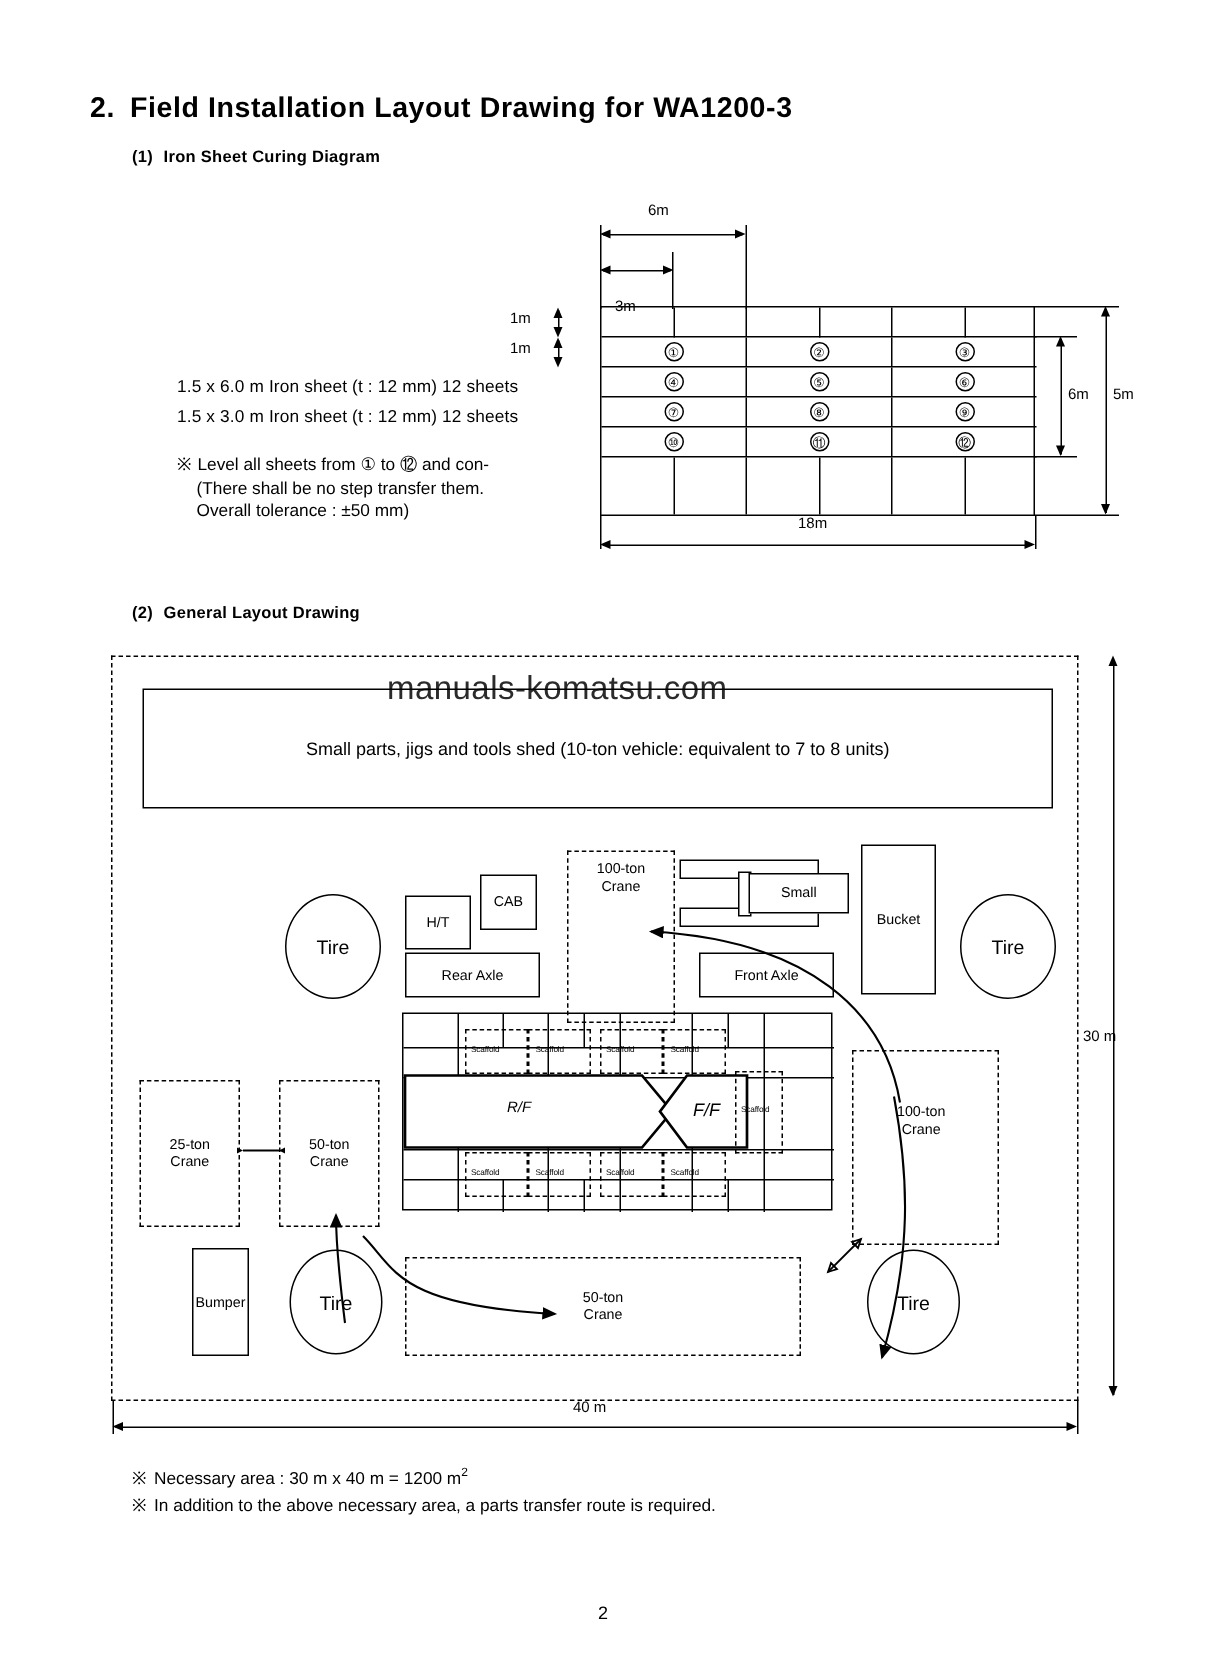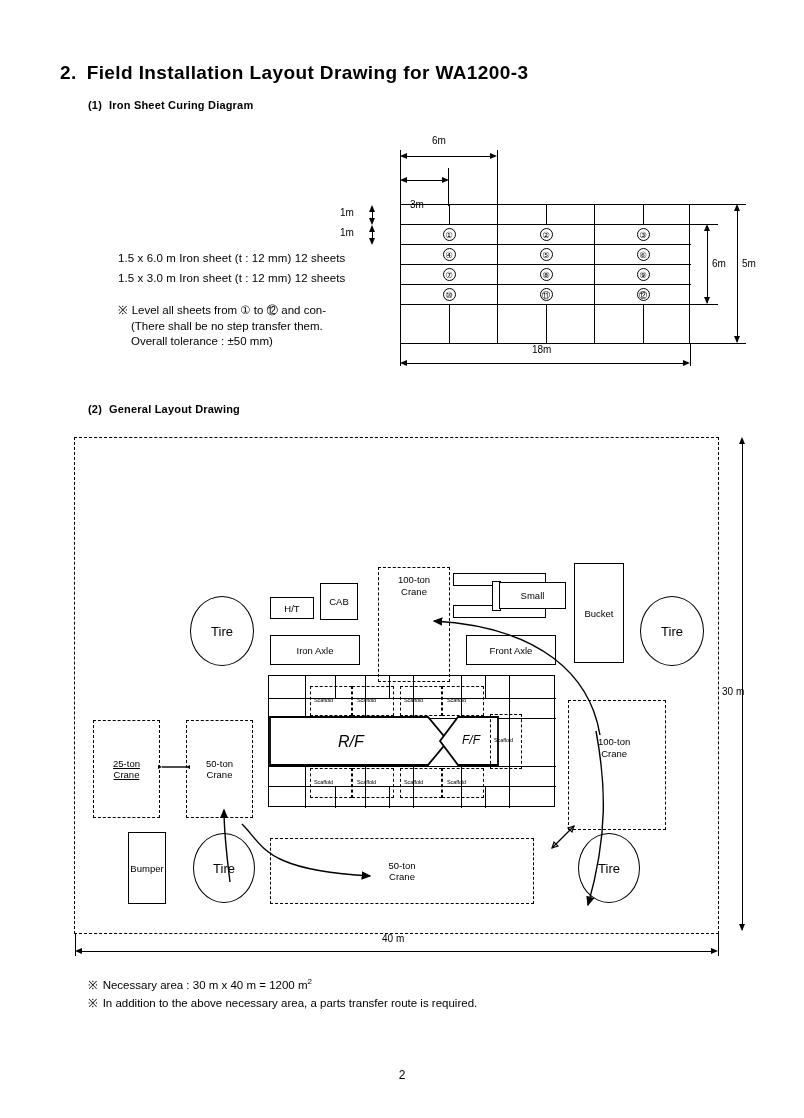--- a/index.html
+++ b/index.html
@@ -309,26 +309,30 @@
 </div>
 
 <div id="subtitle-2">
   <span class="num">(2)</span><span>General Layout Drawing</span>
 </div>
 
 <div id="general-layout">
 
   <div id="site-outer"></div>
 
-
+  <div id="watermark">manuals-komatsu.com</div>
+
+  <div id="shed-box">
+    <span class="lbl">Small parts, jigs and tools shed (10-ton vehicle: equivalent to 7 to 8 units)</span>
+  </div>
 
 
   <div class="part-circle" style="left:190px;top:596px;width:64px;height:70px;">Tire</div>
 
-  <div class="part-box" style="left:270px;top:597px;width:44px;height:22px;">H/T</div>
+  <div class="part-box" style="left:270px;top:597px;width:44px;height:36px;">H/T</div>
 
   <div class="part-box" style="left:320px;top:583px;width:38px;height:37px;">CAB</div>
 
   <div class="dashed-box" style="left:378px;top:567px;width:72px;height:115px;">
     <span>
       <span>100-ton</span><br>
       <span>Crane</span>
     </span>
   </div>
 
@@ -336,25 +340,25 @@
     <div class="seg" style="left:0;top:0;width:93px;height:13px;"></div>
     <div class="seg" style="left:0;top:32px;width:93px;height:13px;"></div>
     <div class="seg" style="left:39px;top:8px;width:9px;height:30px;"></div>
     <div class="seg" style="left:46px;top:9px;width:67px;height:27px;border:1.4px solid #000;display:flex;align-items:center;justify-content:center;font-size:9.5px;">Small</div>
   </div>
 
   <div class="part-box" style="left:574px;top:563px;width:50px;height:100px;">Bucket</div>
 
   <div class="part-circle" style="left:640px;top:596px;width:64px;height:70px;">Tire</div>
 
-  <div class="part-box" style="left:270px;top:635px;width:90px;height:30px;">Iron Axle</div>
+  <div class="part-box" style="left:270px;top:635px;width:90px;height:30px;">Rear Axle</div>
 
   <div class="part-box" style="left:466px;top:635px;width:90px;height:30px;">Front Axle</div>
 
-  <div class="dashed-box mid" style="left:93px;top:720px;width:67px;height:98px;text-decoration:underline;">
+  <div class="dashed-box mid" style="left:93px;top:720px;width:67px;height:98px;">
     <span>
       <span>25-ton</span><br>
       <span>Crane</span>
     </span>
   </div>
 
   <div class="dashed-box mid" style="left:186px;top:720px;width:67px;height:98px;">
     <span>
       <span>50-ton</span><br>
       <span>Crane</span>
@@ -394,21 +398,21 @@
     <div class="asm-line-v short-t" style="left:120px;"></div>
     <div class="asm-line-v short-b" style="left:120px;"></div>
     <div class="asm-line-v short-t" style="left:216px;"></div>
     <div class="asm-line-v short-b" style="left:216px;"></div>
   </div>
 
   <svg style="position:absolute;left:268px;top:715px;width:290px;height:52px;">
     <polygon points="2,2 160,2 180,26 160,50 2,50" fill="#ffffff" stroke="#000" stroke-width="1.8"></polygon>
     <polygon points="230,2 190,2 172,26 190,50 230,50" fill="#ffffff" stroke="#000" stroke-width="1.8"></polygon>
   </svg>
-  <div style="position:absolute;left:338px;top:733px;font-size:16px;font-style:italic;">R/F</div>
+  <div style="position:absolute;left:338px;top:733px;font-size:10px;font-style:italic;">R/F</div>
   <div style="position:absolute;left:462px;top:733px;font-size:12px;font-style:italic;">F/F</div>
 
   <div class="scaffold-dash" style="left:310px;top:686px;width:42px;height:30px;"></div>
   <div class="scaffold-dash" style="left:352px;top:686px;width:42px;height:30px;"></div>
   <div class="scaffold-dash" style="left:400px;top:686px;width:42px;height:30px;"></div>
   <div class="scaffold-dash" style="left:442px;top:686px;width:42px;height:30px;"></div>
 
   <div class="scaffold-dash" style="left:310px;top:768px;width:42px;height:30px;"></div>
   <div class="scaffold-dash" style="left:352px;top:768px;width:42px;height:30px;"></div>
   <div class="scaffold-dash" style="left:400px;top:768px;width:42px;height:30px;"></div>

